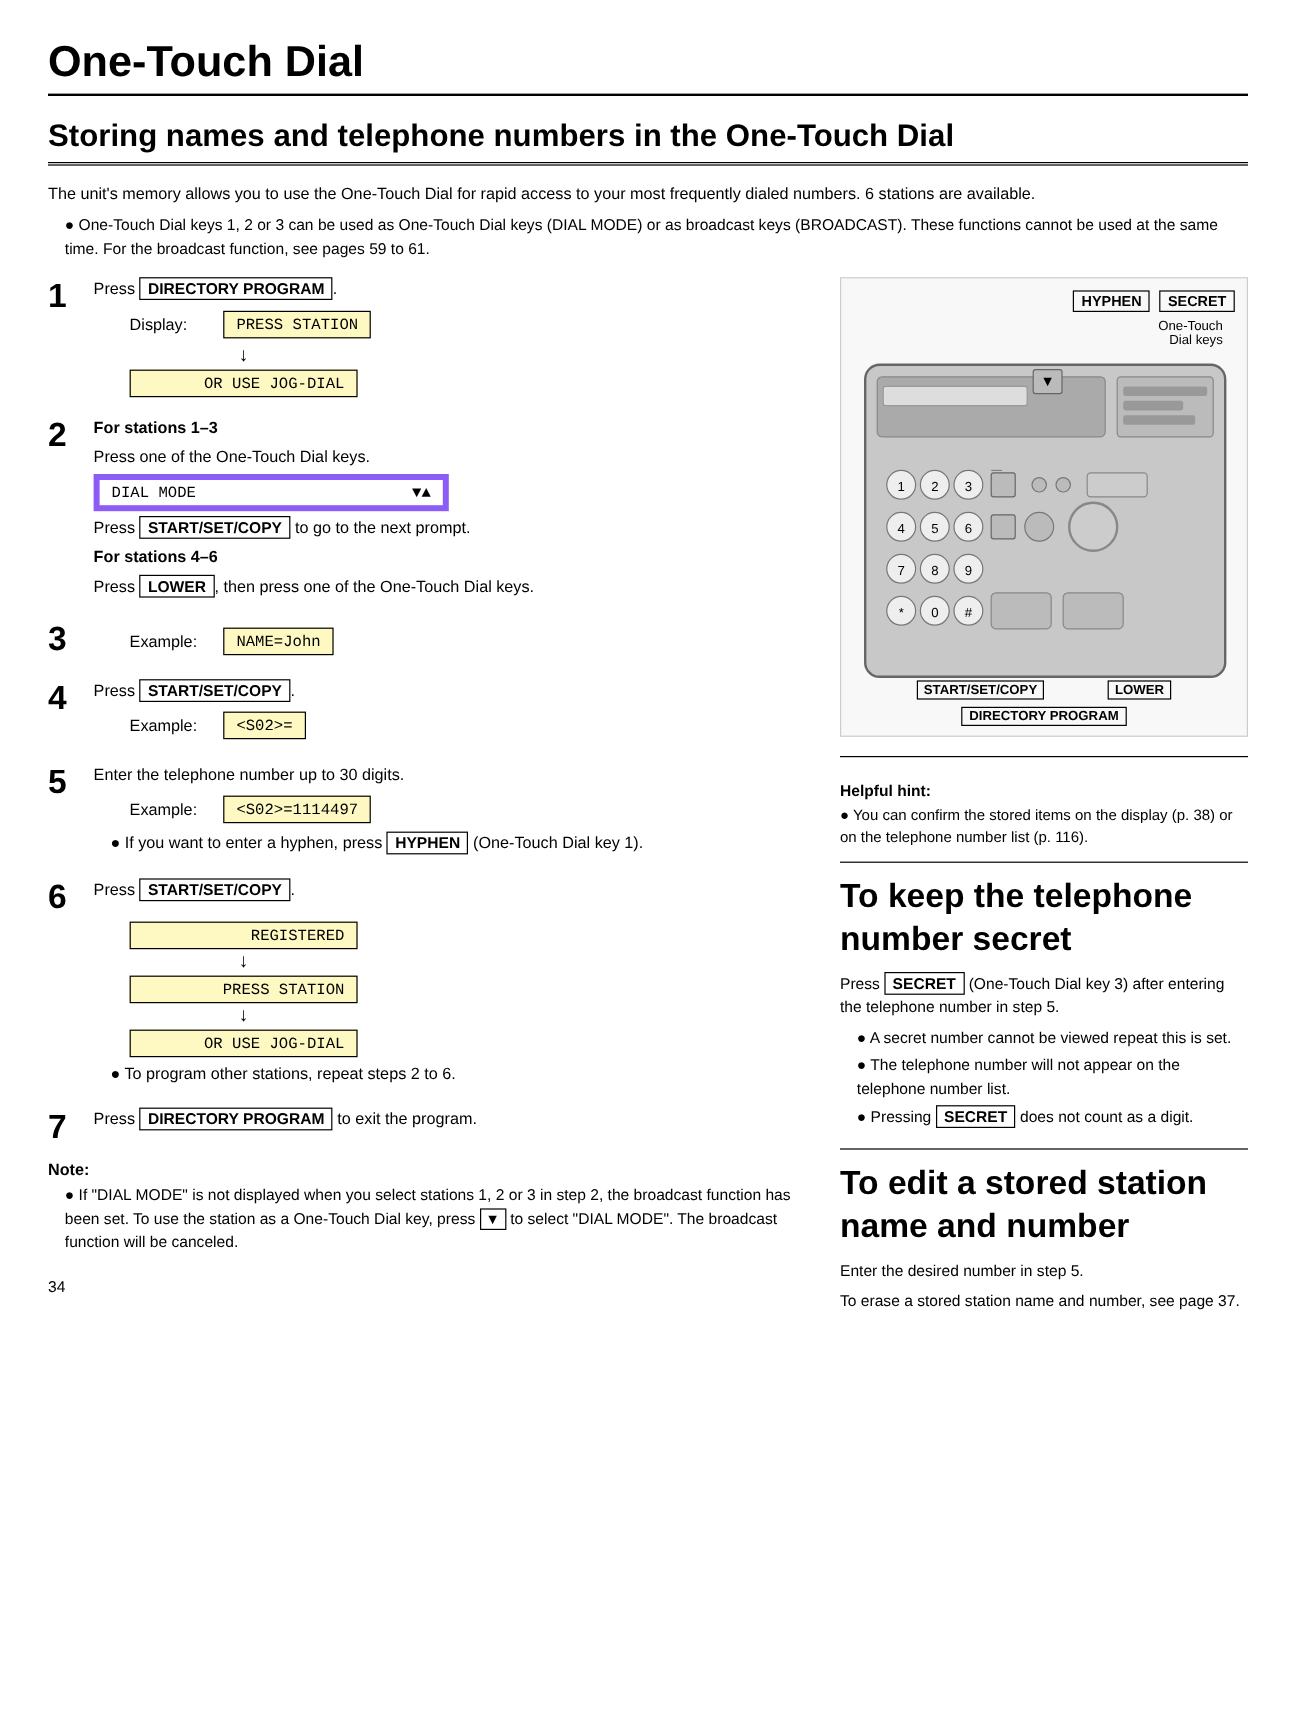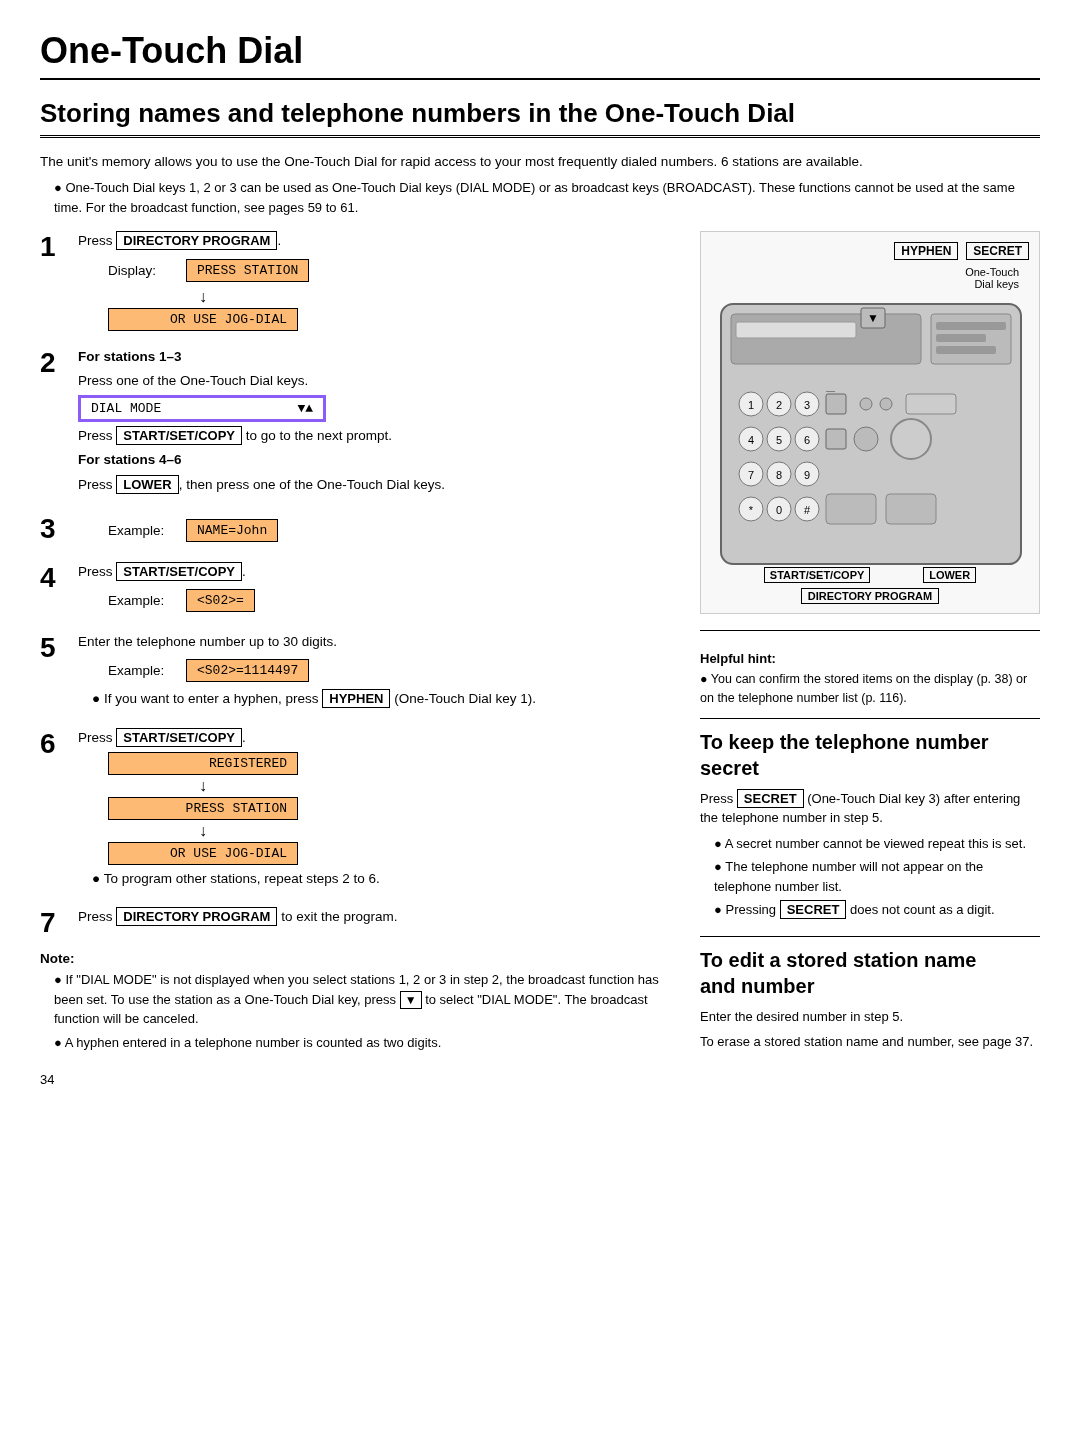--- a/index.html
+++ b/index.html
@@ -70,21 +70,21 @@
       font-size: 13.5px;
       line-height: 1.5;
       margin-bottom: 4px;
     }
     .display-box {
       border: 1px solid #000;
       padding: 3px 10px;
       font-family: 'Courier New', monospace;
       font-size: 13px;
       display: inline-block;
-      background: #fdba74;
+      background: #fef9c3;
       margin: 3px 0;
     }
     .display-row {
       display: flex;
       align-items: center;
       gap: 8px;
       margin: 3px 0 3px 30px;
     }
     .display-label {
       font-size: 13.5px;
@@ -95,35 +95,35 @@
       padding: 1px 6px;
       font-size: 13px;
       font-weight: bold;
       display: inline;
       background: #fff;
     }
     .dial-mode-row {
       display: flex;
       align-items: flex-end;
       justify-content: space-between;
-      border: 3px solid #8b5cf6;
+      border: 5px solid #8b5cf6;
       padding: 3px 10px;
       font-family: 'Courier New', monospace;
       font-size: 13px;
-      width: 248px;
+      width: 296px;
       margin: 4px 0 4px 0;
     }
     .step-bullet {
       font-size: 13px;
       margin-left: 14px;
       line-height: 1.5;
       margin-top: 4px;
     }
     .step6-displays {
-      margin: 4px 0 4px 30px;
+      margin: 16px 0 4px 30px;
     }
     .step6-displays .display-box {
       display: block;
       width: 200px;
       text-align: center;
     }
 
     
     .device-diagram {
       border: 1px solid #ccc;
@@ -175,21 +175,21 @@
       margin-bottom: 4px;
     }
     .helpful-hint-text {
       font-size: 12.5px;
       line-height: 1.5;
     }
     .right-section {
       margin-bottom: 16px;
     }
     .right-section h3 {
-      font-size: 20px;
+      font-size: 28px;
       font-weight: bold;
       line-height: 1.3;
       margin-bottom: 8px;
     }
     .right-section p {
       font-size: 13px;
       line-height: 1.5;
       margin-bottom: 6px;
     }
     .right-section .bullet {
@@ -335,21 +335,20 @@
     <div class="step-row">
       <div class="step-num">7</div>
       <div class="step-content">
         <p>Press <span class="key-btn">DIRECTORY PROGRAM</span> to exit the program.</p>
       </div>
     </div>
 
     <div class="note-section">
       <p class="note-title">Note:</p>
       <p class="note-bullet">● If "DIAL MODE" is not displayed when you select stations 1, 2 or 3 in step 2, the broadcast function has been set. To use the station as a One-Touch Dial key, press <span style="border:1px solid #000; padding:1px 4px; font-size:12px;">▼</span> to select "DIAL MODE". The broadcast function will be canceled.</p>
-      <p class="note-bullet">● A hyphen entered in a telephone number is counted as two digits.</p>
     </div>
 
     <p class="page-number">34</p>
   </div>
 
   <div class="right-col">
 
     <div class="device-diagram">
       <div class="device-top-labels">
         <span class="device-key-label">HYPHEN</span>

